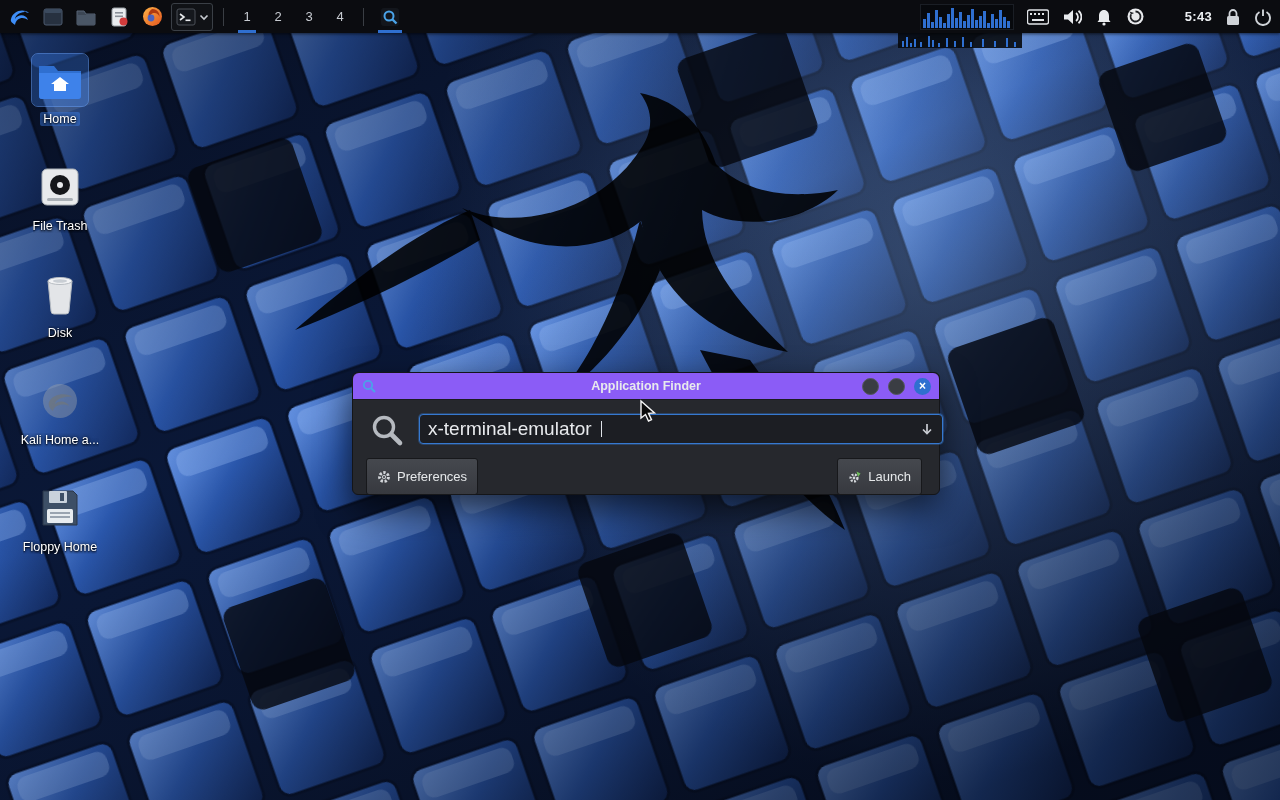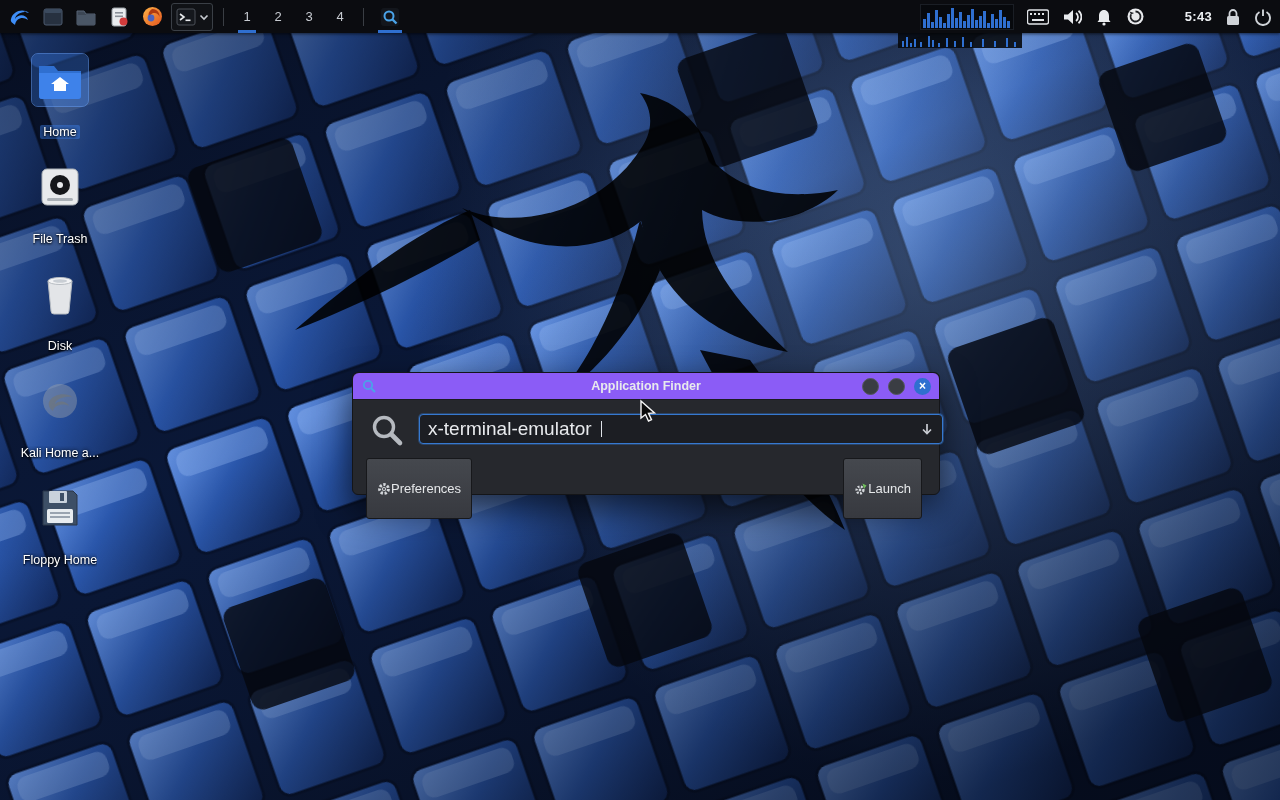--- a/index.html
+++ b/index.html
@@ -22,21 +22,21 @@
   .clock{color:#eceff2;font-size:13px;font-weight:bold;letter-spacing:.3px;padding-left:27px;}
   .p-icon{display:flex;align-items:center;justify-content:center;height:28px;cursor:pointer;}
   #cpu-graph{background:#07090d;border:1px solid #1a1e25;height:24px;}
   #sub-graph{position:absolute;top:33px;left:898px;width:124px;height:15px;background:rgba(7,9,13,.9);z-index:55;}
 
   
   #icon-col{position:absolute;top:48px;left:8px;width:104px;z-index:10;display:flex;flex-direction:column;}
   .desk-icon{height:107px;display:flex;flex-direction:column;align-items:center;justify-content:flex-start;cursor:pointer;}
   .di-tile{width:56px;height:52px;display:flex;align-items:center;justify-content:center;border-radius:6px;margin-top:6px;}
   .desk-icon.selected .di-tile{background:rgba(62,130,240,.32);outline:1px solid rgba(100,160,255,.55);}
-  .di-label{margin-top:19px;color:#fff;font-size:12.5px;text-align:center;max-width:100px;
+  .di-label{margin-top:6px;color:#fff;font-size:12.5px;text-align:center;max-width:100px;
     white-space:nowrap;overflow:hidden;text-overflow:ellipsis;
     text-shadow:0 1px 2px #000,0 0 4px #000;}
   .desk-icon.selected .di-label{background:rgba(62,130,240,.45);border-radius:2px;padding:0 3px;}
 
   
   #dialog{position:absolute;left:352px;top:372px;width:586px;height:121px;z-index:40;
     background:#26282d;border:1px solid #141518;border-radius:6px;
     box-shadow:0 14px 34px rgba(0,0,0,.65);}
   #titlebar{height:26px;display:flex;align-items:center;padding:0 8px;position:relative;
     border-bottom:1px solid #1b1c20;border-radius:6px 6px 0 0;background:#8b5cf6;}
@@ -46,21 +46,21 @@
   .tb-close{width:17px;height:17px;border-radius:50%;background:#2f6fd0;border:none;color:#fff;font-size:12px;
     display:flex;align-items:center;justify-content:center;line-height:1;cursor:pointer;font-weight:bold;}
   #dlg-body{position:relative;height:94px;}
   #big-search{position:absolute;left:16px;top:12px;}
   #search-box{position:absolute;left:66px;top:14px;width:506px;height:28px;background:#1c1e23;
     border:1px solid #3679d0;box-shadow:0 0 0 1px rgba(54,121,208,.35);border-radius:4px;
     display:flex;align-items:center;padding:0 8px;cursor:text;}
   #search-text{color:#e8eaed;font-size:19px;}
   .caret{display:inline-block;width:1.5px;height:16px;background:#dfe3e8;margin-left:9px;}
   #combo-arrow{margin-left:auto;color:#c9cdd3;}
-  .btn{position:absolute;top:58px;height:27px;display:flex;align-items:center;padding:16px 10px;
+  .btn{position:absolute;top:58px;height:27px;display:flex;align-items:center;gap:6px;padding:4px 10px;
     background:linear-gradient(#45484e,#37393f);border:1px solid #17181b;border-radius:3px;
     color:#e6e8ea;font-size:13px;cursor:pointer;}
   #btn-prefs{left:13px;}
   #btn-launch{right:17px;text-align:center;}
 
   
   #cursor{position:absolute;left:637px;top:399px;z-index:99;pointer-events:none;}
 </style>
 </head>
 <body>

